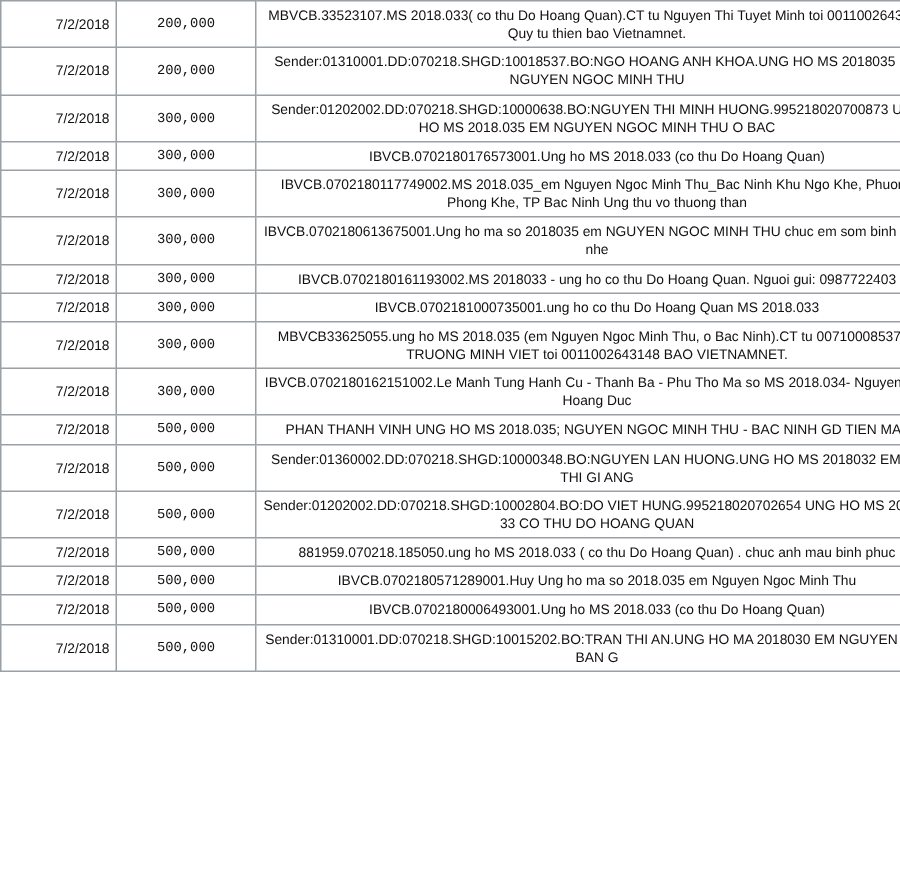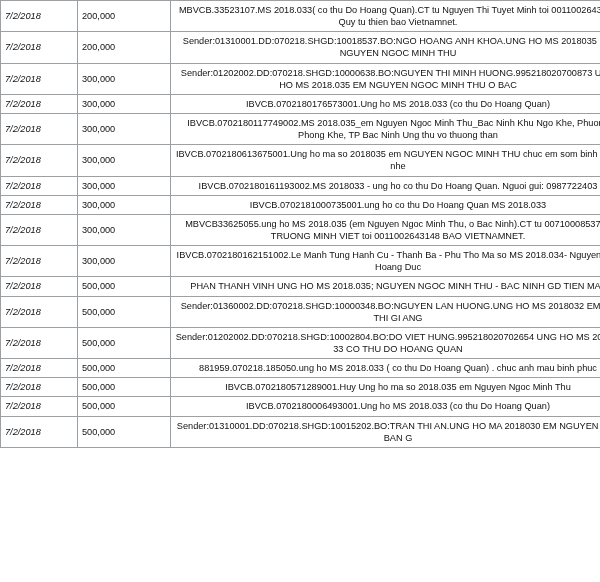--- a/index.html
+++ b/index.html
@@ -21,28 +21,28 @@
   }
   table.donation-table td {
     border: 1px solid #9aa0a6;
     padding: 3px 4px;
     font-size: 9.2px;
     line-height: 1.32;
     vertical-align: middle;
   }
   td.col-date {
     width: 68px;
-    text-align: left;
+    text-align: right;
     white-space: nowrap;
-    font-style: italic;
   }
   td.col-amount {
     width: 84px;
-    text-align: left;
+    text-align: center;
     white-space: nowrap;
+    font-family: Liberation Mono, monospace;
   }
   td.col-content {
     width: 446px;
     text-align: center;
   }
 </style>
 </head>
 <body>
 
 <table class="donation-table">

